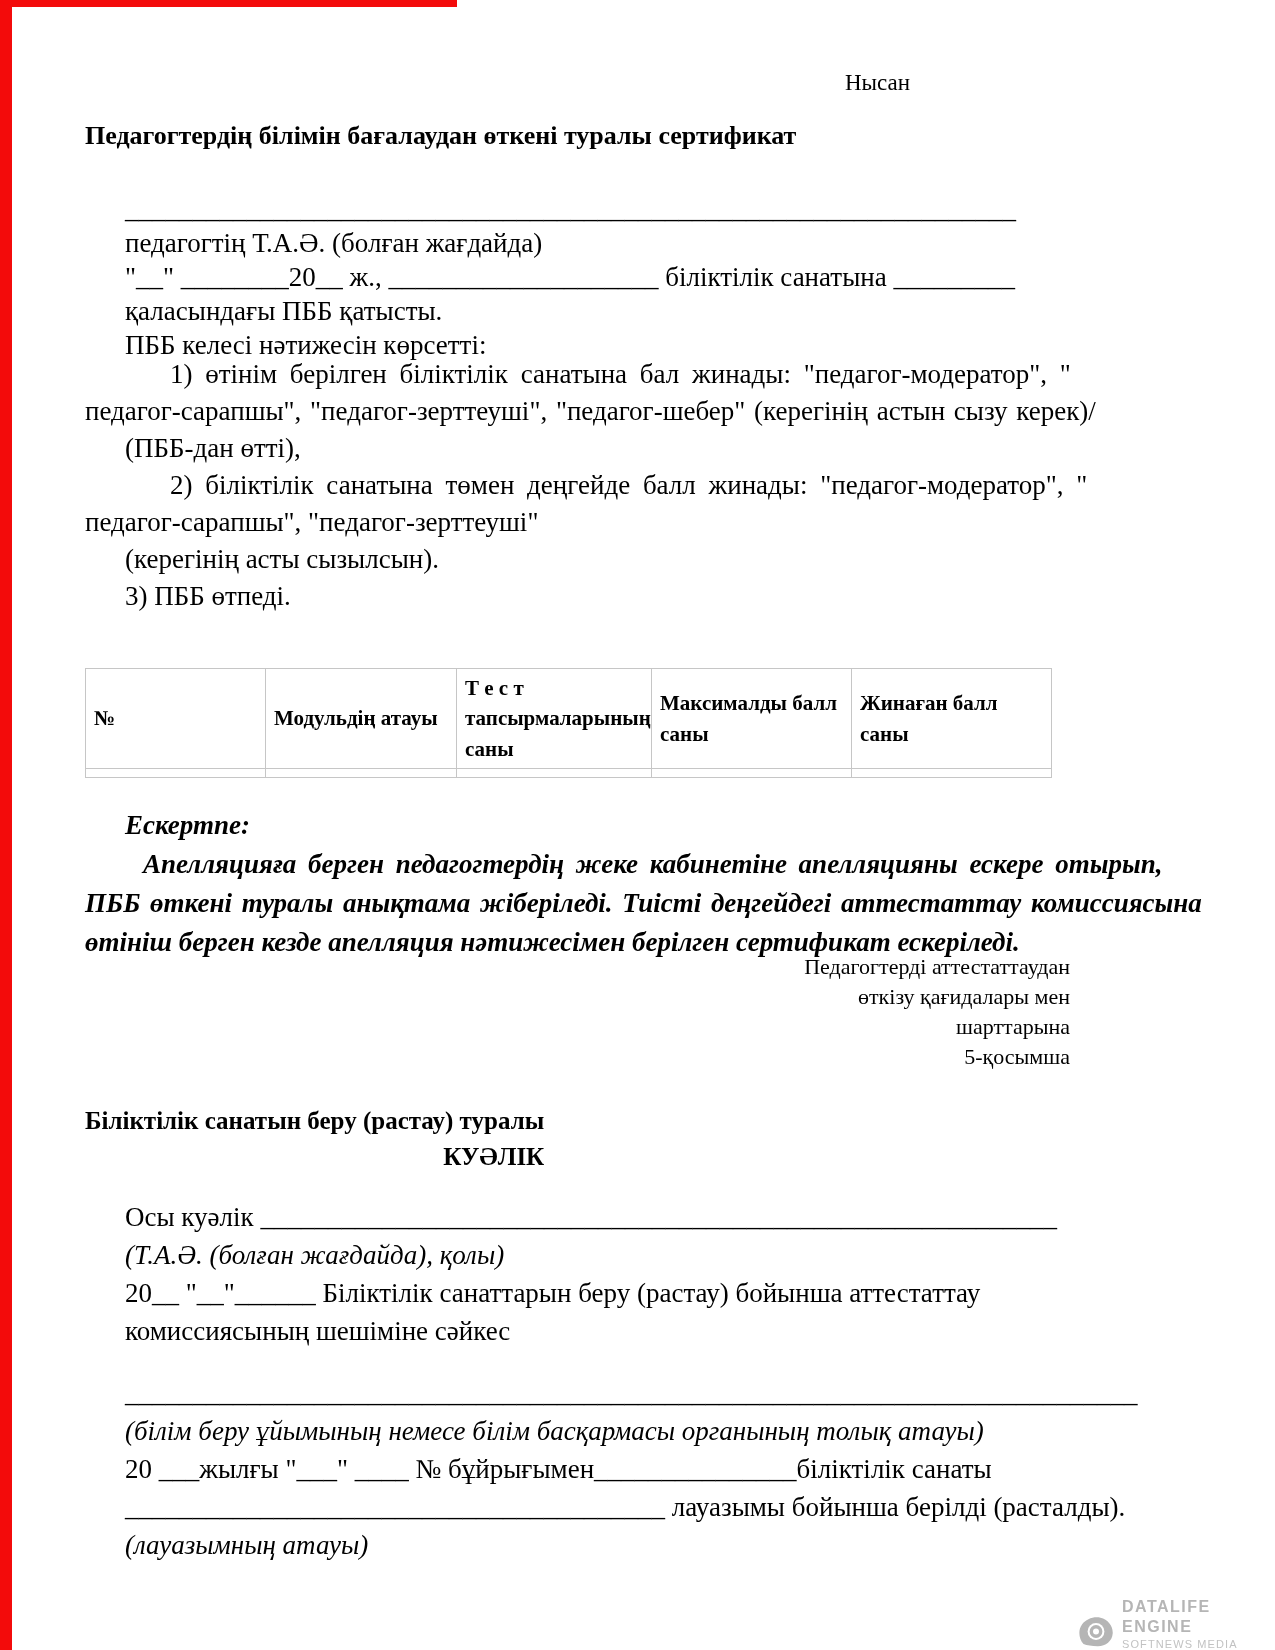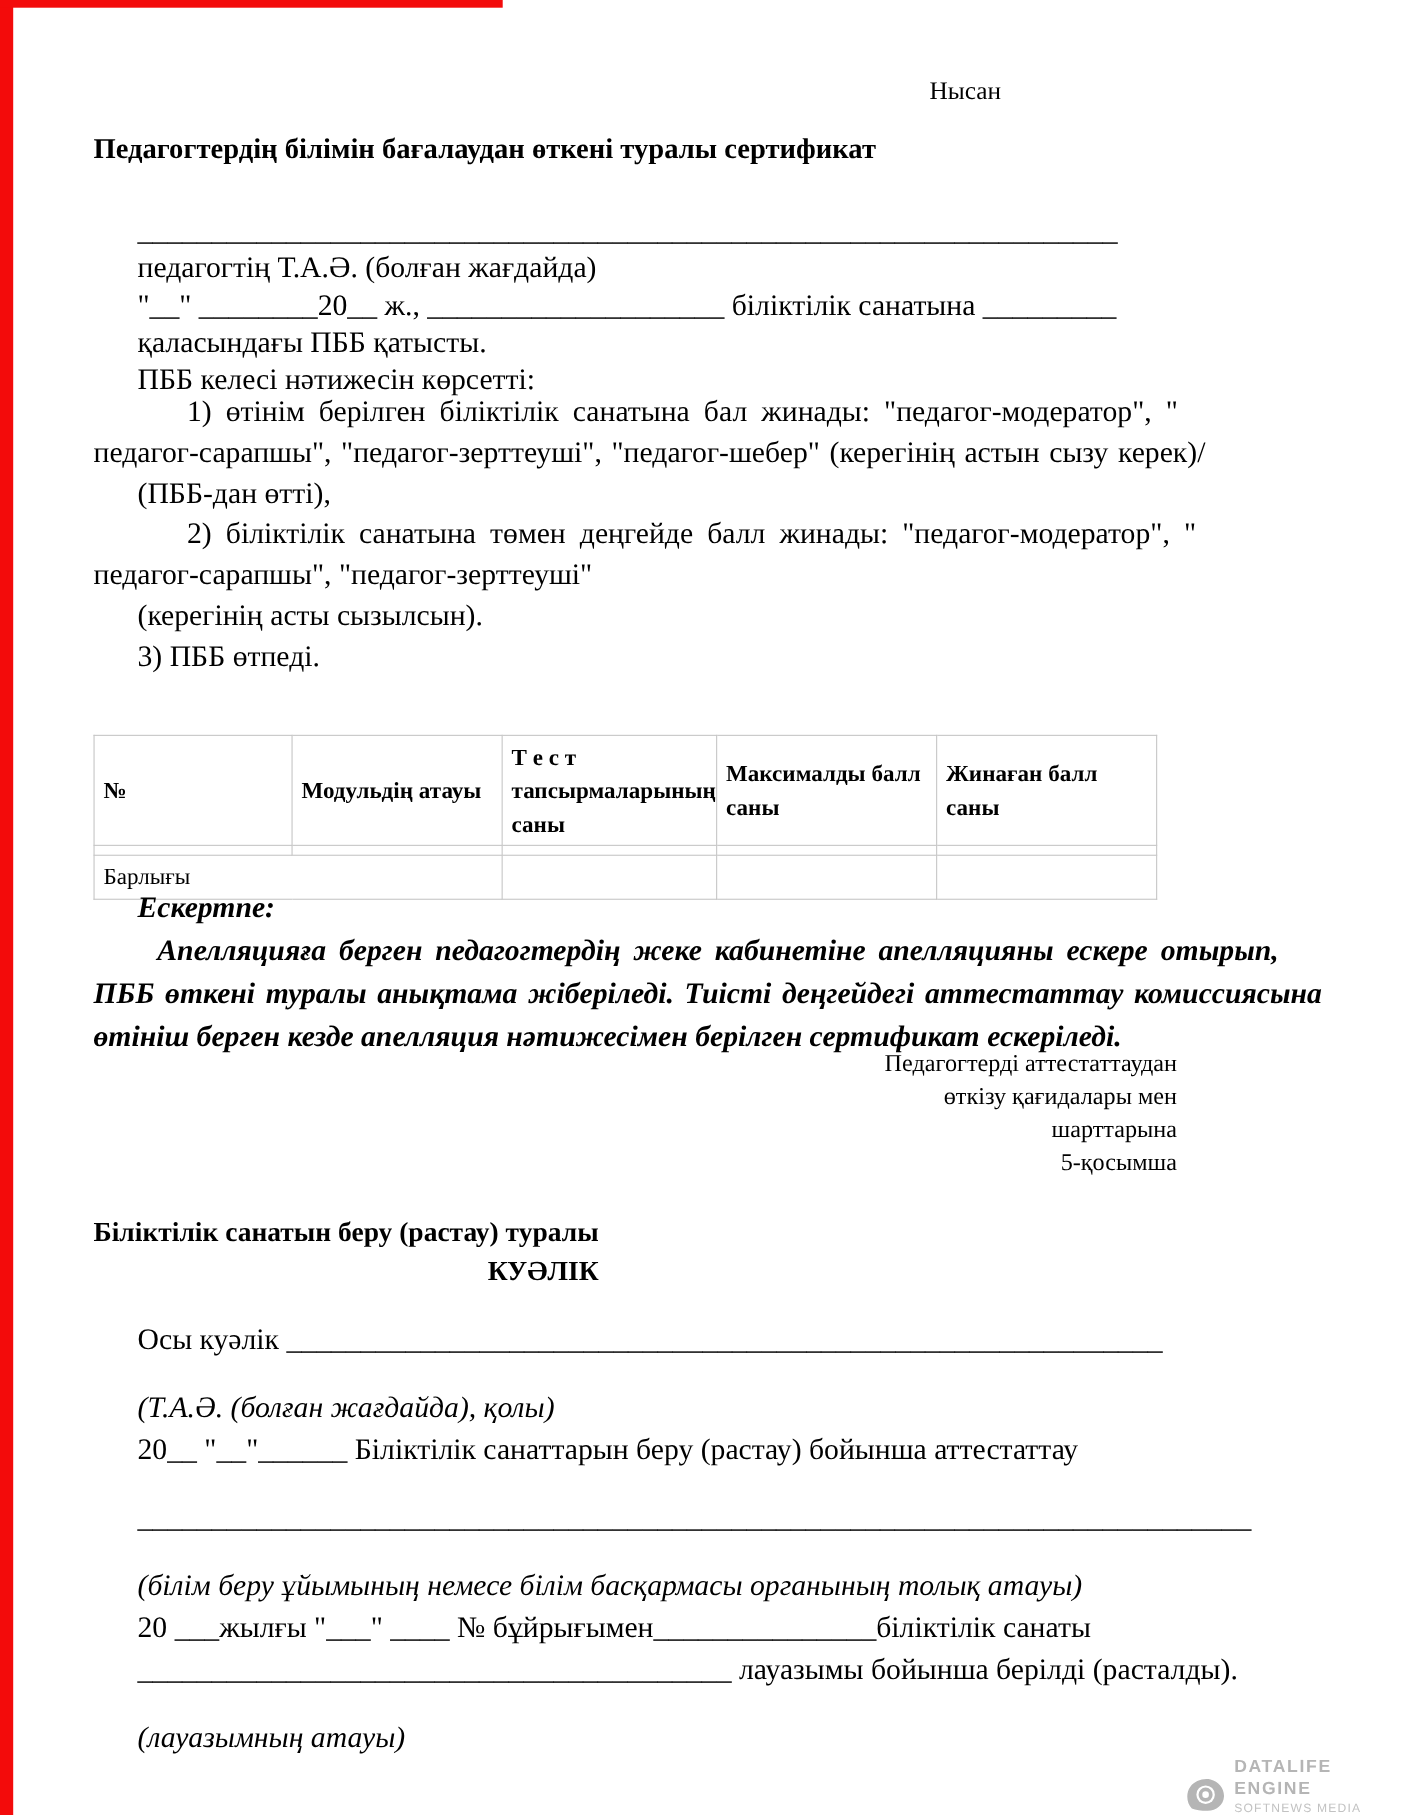--- a/index.html
+++ b/index.html
@@ -23,21 +23,21 @@
   #result-table th,#result-table td{border:1px solid #c6c6c6;text-align:left;vertical-align:middle;padding:4px 8px;font-weight:bold;line-height:1.45;}
   #result-table tr.hdr{height:88px;}
   #result-table tr.gap{height:9px;}
   #result-table tr.gap td{padding:0;}
   #result-table tr.total{height:34px;}
   #result-table tr.total td{font-weight:normal;}
   #note{left:85px;top:806px;width:1050px;font-style:italic;font-size:27px;line-height:39px;font-weight:bold;}
   #appendix{left:670px;top:952px;width:400px;text-align:right;font-size:22px;line-height:30px;}
   #license-heading{left:85px;top:1103px;font-size:25px;font-weight:bold;line-height:36px;text-align:right;}
   #license{left:125px;top:1198px;font-size:27px;line-height:38px;width:1010px;}
-  .it{font-style:italic;margin-top:24px;}
+  .it{font-style:italic;}
   .mt24{margin-top:24px;}
   #footer-logo{position:absolute;left:1078px;top:1597px;display:flex;align-items:center;gap:8px;cursor:pointer;}
   .logo-text .brand{font-family:"Liberation Sans",sans-serif;font-weight:bold;font-size:16px;letter-spacing:1.5px;color:#b5b5b5;line-height:20px;}
   .logo-text .brand-sub{font-family:"Liberation Sans",sans-serif;font-size:11px;letter-spacing:1.1px;color:#c2c2c2;line-height:14px;}
 </style>
 </head>
 <body>
 
 <div class="red-left"></div>
 <div class="red-top"></div>
@@ -80,26 +80,20 @@
       <th>Максималды балл саны</th>
       <th>Жинаған балл саны</th>
     </tr>
     <tr class="gap">
       <td></td>
         <td></td>
         <td></td>
         <td></td>
         <td></td>
     </tr>
-    <tr class="total">
-      <td colspan="2">Барлығы</td>
-      <td></td>
-      <td></td>
-      <td></td>
-    </tr>
   </tbody>
 </table>
 
 <div class="blk" id="note">
   <div class="nw ind40">Ескертпе:</div>
   <div class="nw ind58 ws5">Апелляцияға берген педагогтердің жеке кабинетіне апелляцияны ескере отырып,</div>
   <div class="nw ws3">ПББ өткені туралы анықтама жіберіледі. Тиісті деңгейдегі аттестаттау комиссиясына</div>
   <div class="nw">өтініш берген кезде апелляция нәтижесімен берілген сертификат ескеріледі.</div>
 </div>
 
@@ -112,20 +106,21 @@
 
 <div class="blk" id="license-heading">
   <div class="nw">Біліктілік санатын беру (растау) туралы</div>
   <div class="nw">КУӘЛІК</div>
 </div>
 
 <div class="blk" id="license">
   <div class="nw">Осы куәлік ___________________________________________________________</div>
   <div class="nw it">(Т.А.Ә. (болған жағдайда), қолы)</div>
   <div class="nw">20__ "__"______ Біліктілік санаттарын беру (растау) бойынша аттестаттау</div>
+  <div class="nw">комиссиясының шешіміне сәйкес</div>
   <div class="nw mt24">___________________________________________________________________________</div>
   <div class="nw it">(білім беру ұйымының немесе білім басқармасы органының толық атауы)</div>
   <div class="nw">20 ___жылғы "___" ____ № бұйрығымен_______________біліктілік санаты</div>
   <div class="nw">________________________________________ лауазымы бойынша берілді (расталды).</div>
   <div class="nw it">(лауазымның атауы)</div>
 </div>
 
 <div id="footer-logo">
   <span style="display:inline-block;line-height:0;">
     <svg width="36" height="33" viewBox="0 0 36 33" xmlns="http://www.w3.org/2000/svg">

